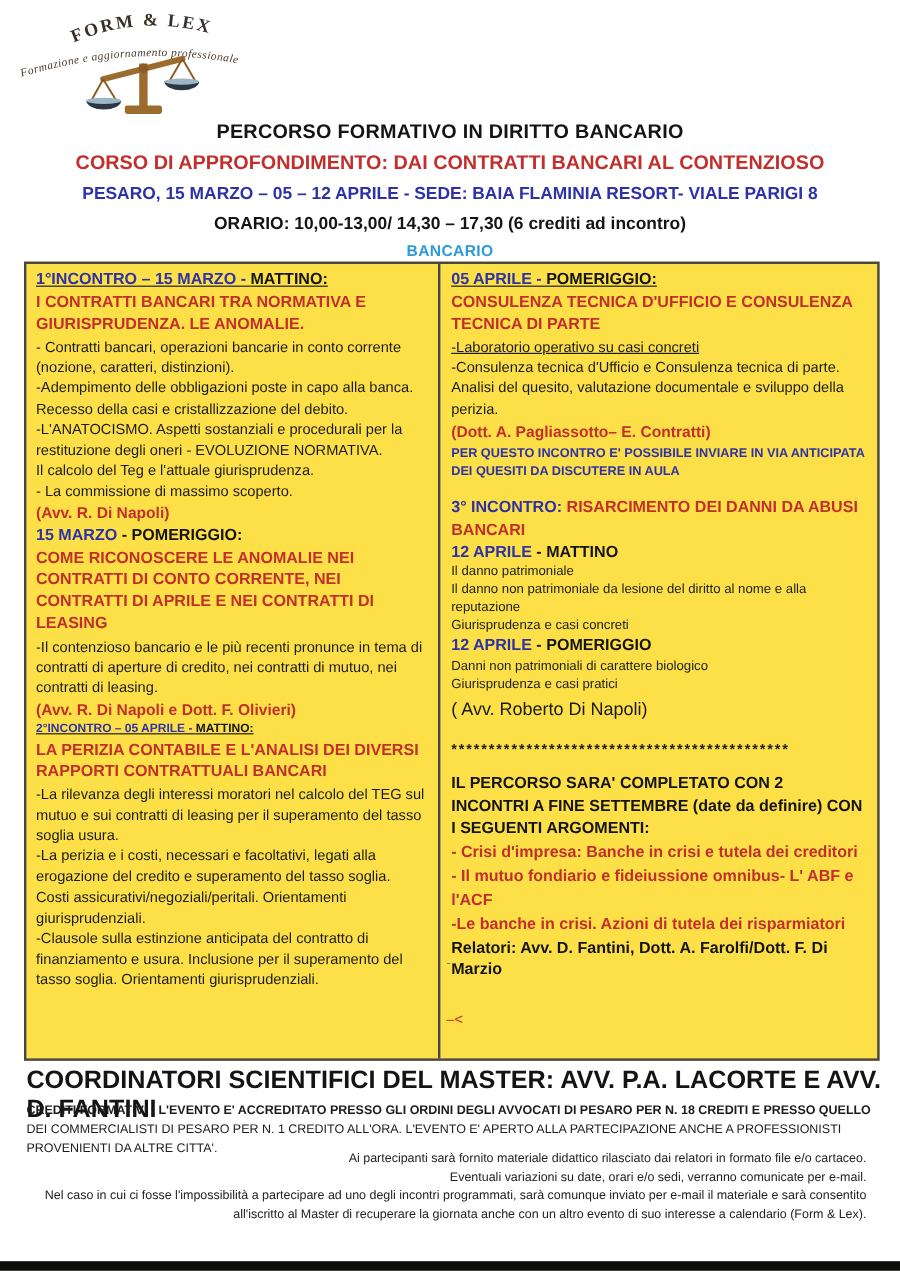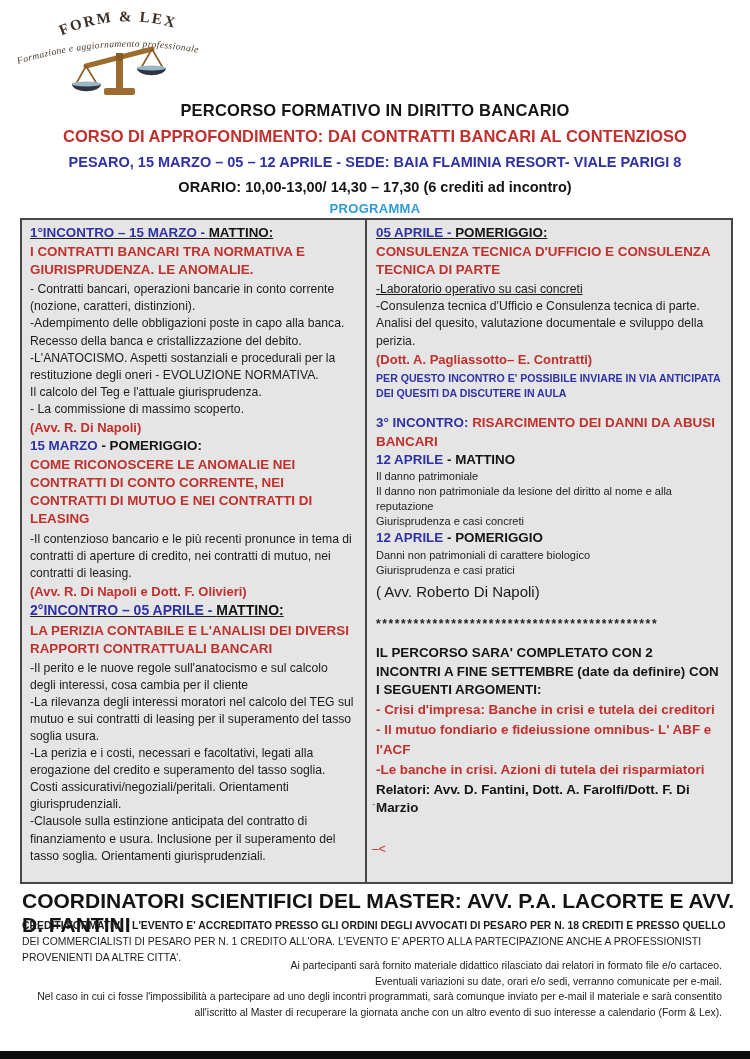--- a/index.html
+++ b/index.html
@@ -21,30 +21,30 @@
   
   .header{position:absolute;top:101px;left:0;width:100%;text-align:center;line-height:1.15;}
   .h-title{font-size:16.5px;font-weight:bold;color:#141414;letter-spacing:.2px;}
   .h-sub{font-size:16.5px;font-weight:bold;color:var(--red);margin-top:7px;}
   .h-loc{font-size:14.5px;font-weight:bold;color:var(--blue);margin-top:8px;}
   .h-orario{font-size:14.5px;font-weight:bold;color:#141414;margin-top:8px;}
   .h-prog{font-size:13px;font-weight:bold;color:var(--lightblue);margin-top:7px;letter-spacing:.3px;}
 
   
   .table{position:absolute;left:20px;top:218px;width:713px;height:666px;
-         border:2px solid var(--border);display:flex;box-sizing:border-box;background:#e5e5e5;}
+         border:2px solid var(--border);display:flex;box-sizing:border-box;background:#fde047;}
   .col-left{width:345px;min-width:345px;border-right:2px solid var(--border);
             padding:4px 9px 4px 8px;box-sizing:border-box;overflow:hidden;}
   .col-right{flex:1;padding:4px 10px 16px 9px;box-sizing:border-box;position:relative;overflow:hidden;}
 
   .sec{margin:0;}
   .sec + .sec{}
   .head{font-size:13.4px;font-weight:bold;text-decoration:underline;line-height:1.35;}
   .head-nl{font-size:13.4px;font-weight:bold;line-height:1.35;}
-  .head-sm{font-size:14px;font-weight:bold;text-decoration:underline;line-height:1.4;}
+  .head-sm{font-size:10px;font-weight:bold;text-decoration:underline;line-height:1.4;}
   .blue{color:var(--blue);}
   .dark{color:#141414;}
   .redtxt{color:var(--red);}
   .sec-title{color:var(--red);font-weight:bold;font-size:13.4px;line-height:1.35;margin:1px 0 2px 0;}
   .body p{font-size:12.2px;line-height:1.40;margin:0;color:#1c1c1c;}
   .body p.u{text-decoration:underline;}
   .speaker{color:var(--red);font-weight:bold;font-size:13px;line-height:1.4;margin-top:1px;}
   .note{color:var(--blue);font-weight:bold;font-size:10.6px;line-height:1.4;margin-top:2px;}
 
   .small-lines p{font-size:11px;line-height:1.38;margin:0;color:#222;}
@@ -99,61 +99,60 @@
         <ellipse cx="73.5" cy="26" rx="14.5" ry="2.6" fill="#9db6c6"></ellipse>
       </g>
     </svg>
   </div>
 
   <div class="header">
     <div class="h-title">PERCORSO FORMATIVO IN DIRITTO BANCARIO</div>
     <div class="h-sub">CORSO DI APPROFONDIMENTO: DAI CONTRATTI BANCARI AL CONTENZIOSO</div>
     <div class="h-loc">PESARO, 15  MARZO – 05 – 12 APRILE - SEDE: BAIA FLAMINIA RESORT- VIALE PARIGI 8</div>
     <div class="h-orario">ORARIO: 10,00-13,00/ 14,30 – 17,30 (6 crediti ad incontro)</div>
-    <div class="h-prog">PROGRAMMA</div>
+    <div class="h-prog">BANCARIO</div>
   </div>
 
   <div class="table">
 
     <div class="col-left">
 
       <div class="sec">
         <div class="head">
           <span class="blue">1°INCONTRO – 15 MARZO - </span><span class="dark"> MATTINO:</span>
         </div>
         <div class="sec-title">I CONTRATTI BANCARI TRA NORMATIVA E GIURISPRUDENZA. LE ANOMALIE.</div>
         <div class="body">
           <p>- Contratti bancari, operazioni bancarie in conto corrente (nozione, caratteri, distinzioni).</p>
           <p>-Adempimento delle obbligazioni poste in capo alla banca.</p>
-          <p>Recesso della banca e cristallizzazione del debito.</p>
+          <p>Recesso della casi e cristallizzazione del debito.</p>
           <p>-L'ANATOCISMO. Aspetti sostanziali e procedurali per la restituzione degli oneri - EVOLUZIONE NORMATIVA.</p>
           <p>Il calcolo del Teg e l'attuale giurisprudenza.</p>
           <p>- La commissione di massimo scoperto.</p>
         </div>
         <div class="speaker">(Avv. R. Di Napoli)</div>
       </div>
 
       <div class="sec">
         <div class="head-nl">
           <span class="blue">15 MARZO</span><span class="dark"> - POMERIGGIO:</span>
         </div>
-        <div class="sec-title">COME RICONOSCERE LE ANOMALIE NEI CONTRATTI DI CONTO CORRENTE, NEI CONTRATTI DI MUTUO E NEI CONTRATTI DI LEASING</div>
+        <div class="sec-title">COME RICONOSCERE LE ANOMALIE NEI CONTRATTI DI CONTO CORRENTE, NEI CONTRATTI DI APRILE E NEI CONTRATTI DI LEASING</div>
         <div class="body">
           <p>-Il contenzioso bancario e le più recenti pronunce in tema di contratti di aperture di credito, nei contratti di mutuo, nei contratti di leasing.</p>
         </div>
         <div class="speaker">(Avv. R. Di Napoli e Dott. F. Olivieri)</div>
       </div>
 
       <div class="sec">
         <div class="head-sm">
           <span class="blue">2°INCONTRO – 05 APRILE - </span><span class="dark"> MATTINO:</span>
         </div>
         <div class="sec-title">LA PERIZIA CONTABILE E L'ANALISI DEI DIVERSI RAPPORTI CONTRATTUALI BANCARI</div>
         <div class="body">
-          <p>-Il perito e le nuove regole sull'anatocismo e sul calcolo degli interessi, cosa cambia per il cliente</p>
           <p>-La rilevanza degli interessi moratori nel calcolo del TEG sul mutuo e sui contratti di leasing per il superamento del tasso soglia usura.</p>
           <p>-La perizia e i costi, necessari e facoltativi, legati alla erogazione del credito e superamento del tasso soglia. Costi assicurativi/negoziali/peritali. Orientamenti giurisprudenziali.</p>
           <p>-Clausole sulla estinzione anticipata del contratto di finanziamento e usura. Inclusione per il superamento del tasso soglia. Orientamenti giurisprudenziali.</p>
 
         </div>
       </div>
 
     </div>
 
     <div class="col-right">

